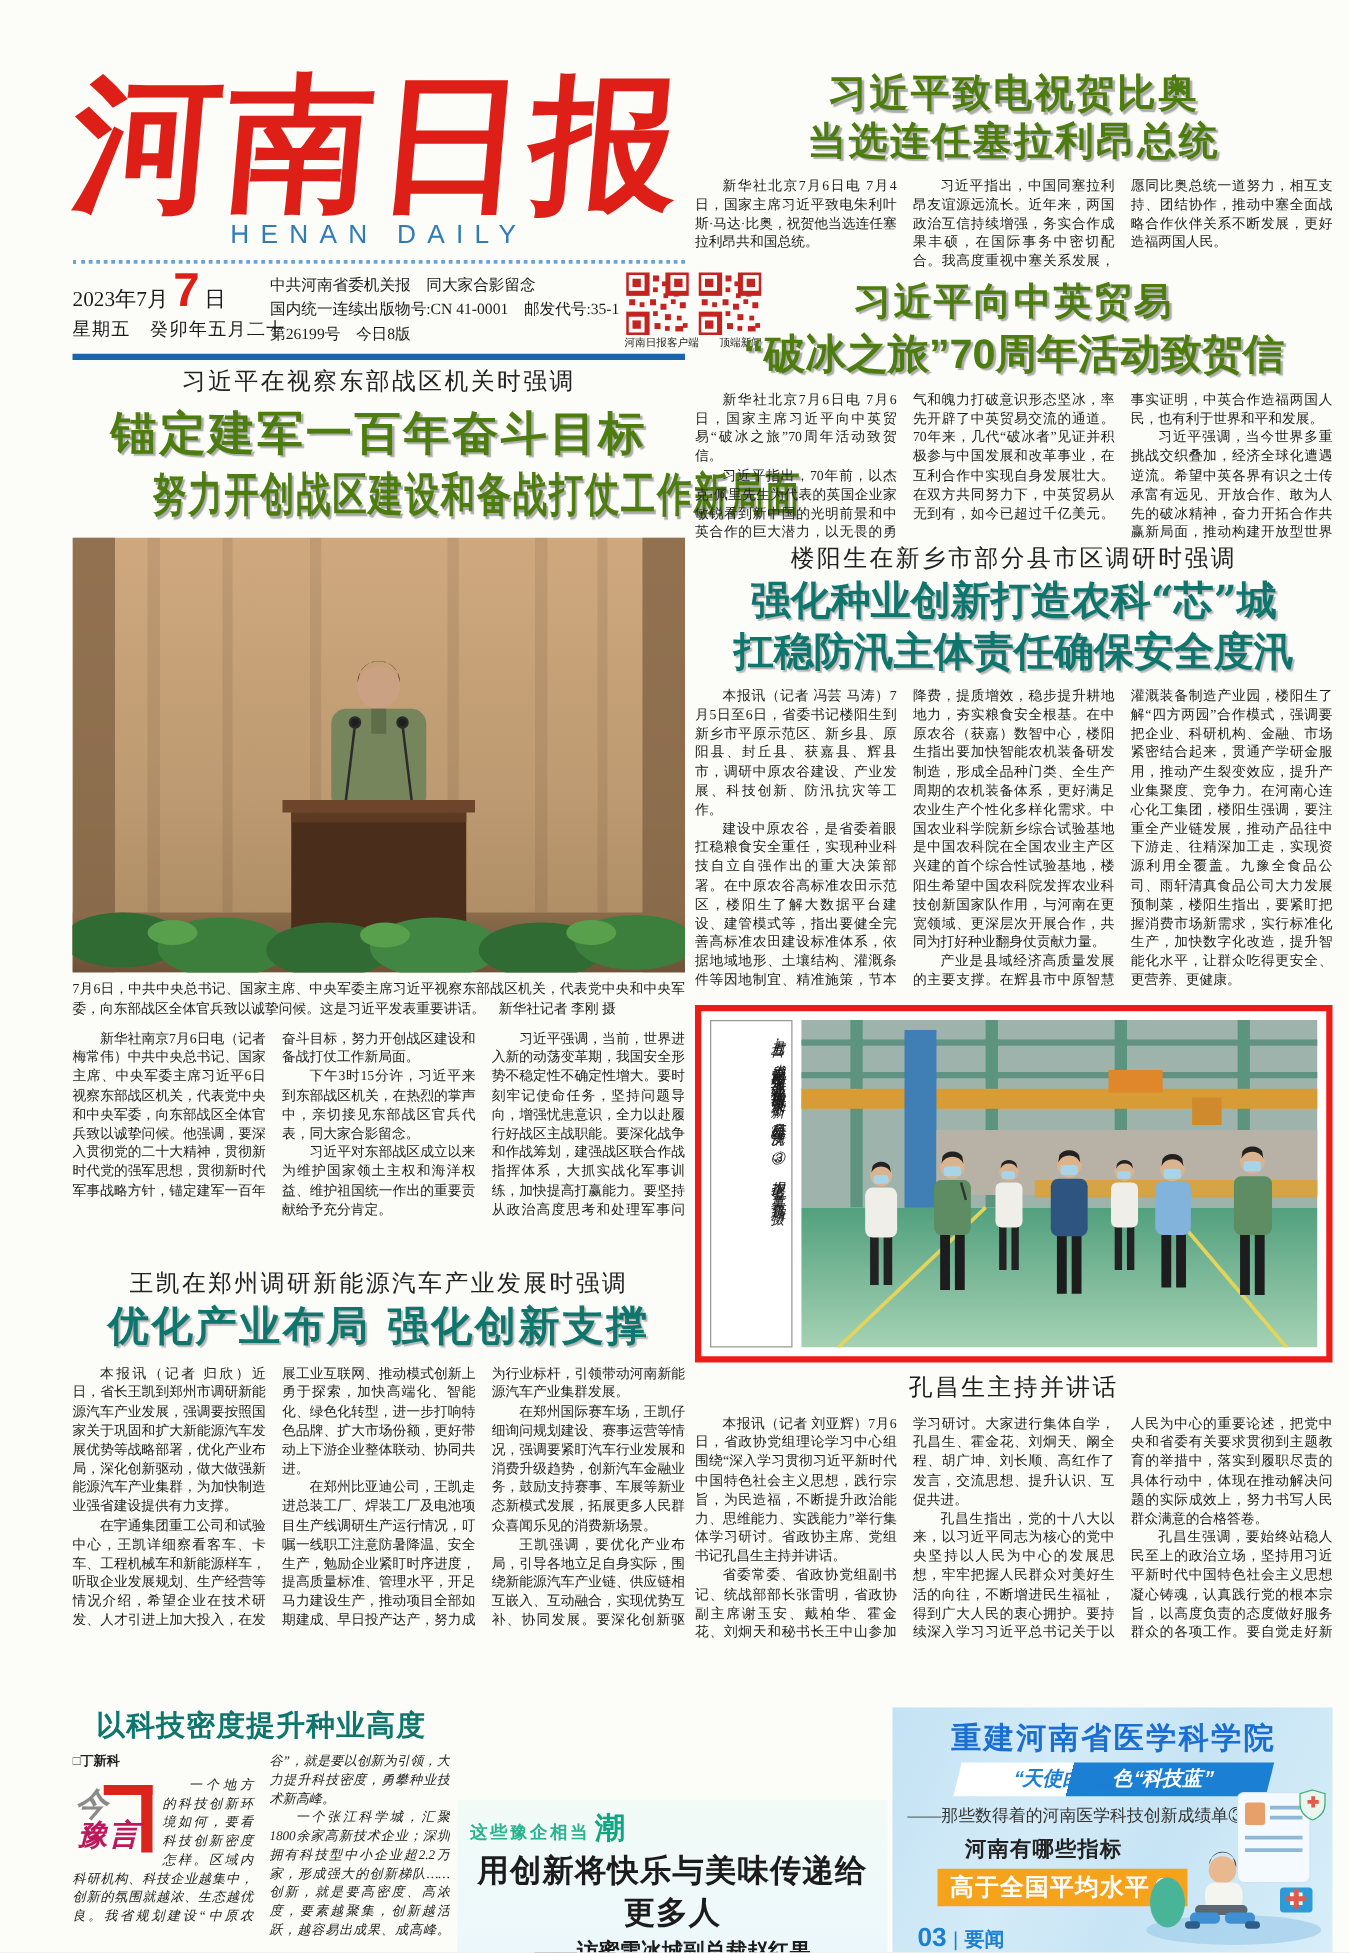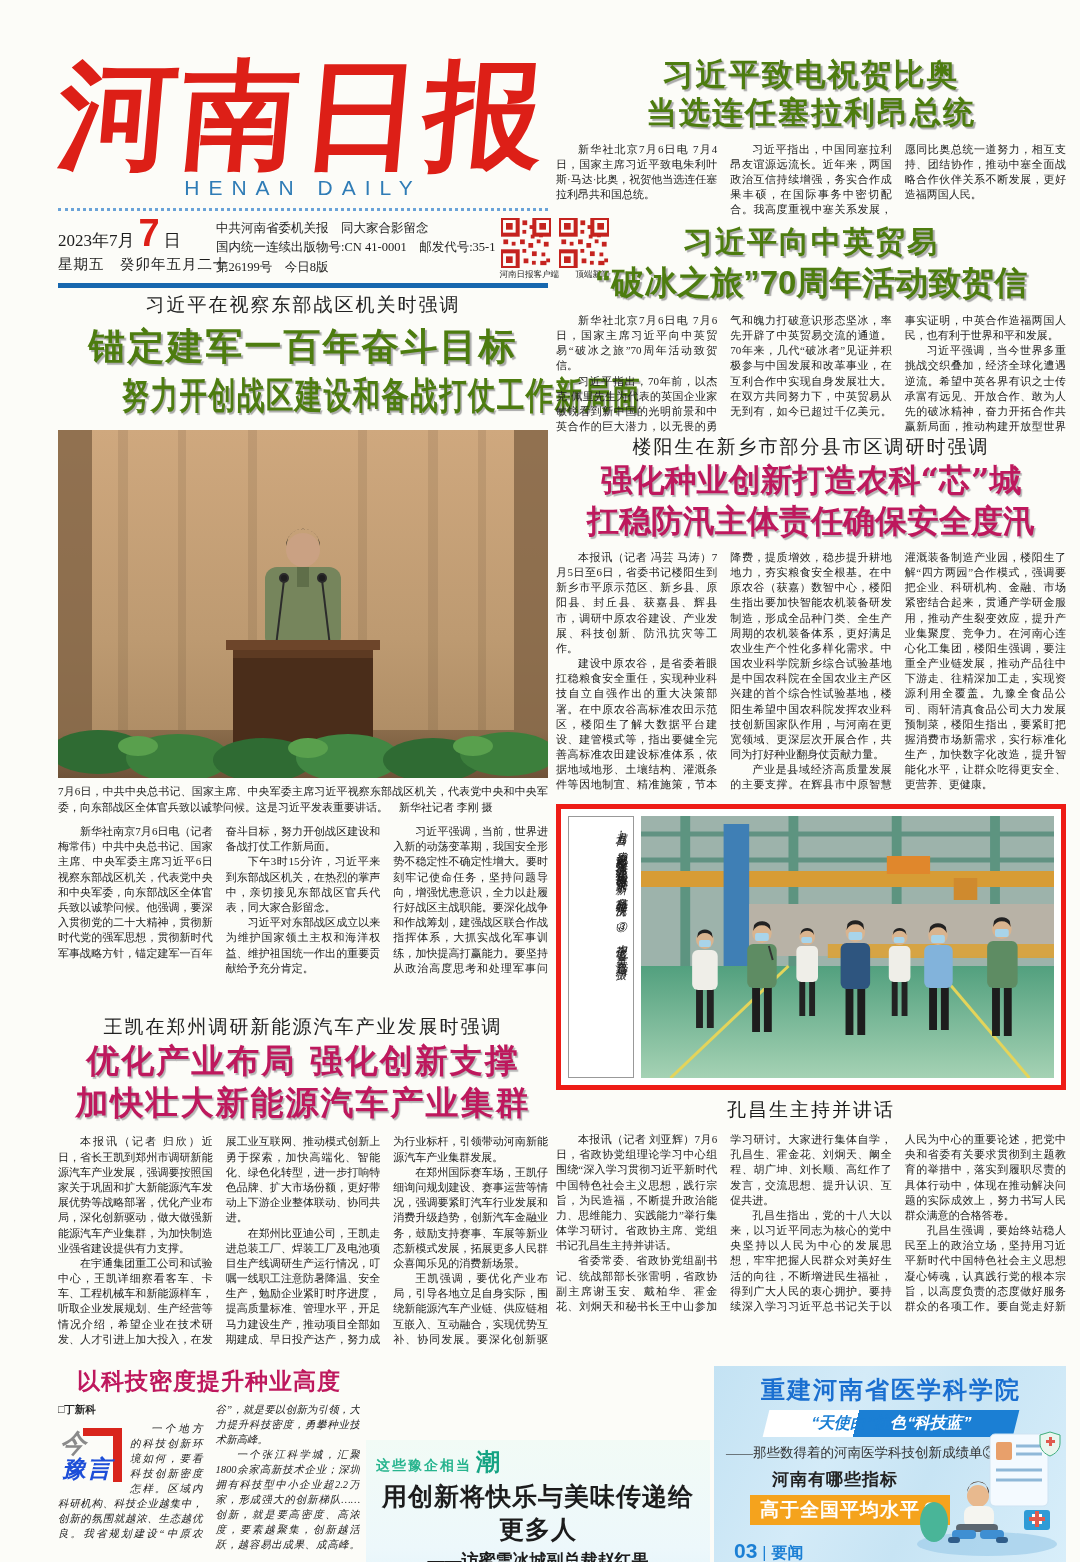--- a/index.html
+++ b/index.html
@@ -22,21 +22,21 @@
   .mh-qrs{display:flex;gap:6px;margin-left:4px;}
   .qr{width:52px;text-align:right;}
   .qr svg{width:50px;height:50px;display:block;margin:0 auto;}
   .qr-label{font-size:8.5px;white-space:nowrap;margin-top:1px;}
   .blue-rule{left:58px;top:283px;width:490px;height:5px;background:#1767ae;}
   
   .kicker{text-align:center;font-size:19px;letter-spacing:2px;color:#222;}
   .hl-sans{font-family:"Liberation Sans",sans-serif;font-weight:bold;text-align:center;
            letter-spacing:2px;color:#4d7c0f;text-shadow:2px 2px 1px #aaa;line-height:1.22;}
   .hl-serif{font-family:"DejaVu Serif",serif;font-weight:bold;text-align:center;
-            letter-spacing:1px;color:#be185d;text-shadow:1.5px 1.5px 1px #b5b5b5;line-height:1.28;}
+            letter-spacing:1px;color:#0f766e;text-shadow:1.5px 1.5px 1px #b5b5b5;line-height:1.28;}
   .squeeze{display:block;transform:scaleX(.74);transform-origin:50% 50%;white-space:nowrap;}
   .bodytext{text-align:justify;font-size:11px;line-height:1.38;overflow:hidden;color:#222;}
   .bodytext p{margin:0;text-indent:2em;}
   .cols3{column-count:3;column-gap:13px;}
   .cols2{column-count:2;column-gap:13px;}
   .kai{font-style:italic;}
   
   .lead{left:58px;top:292px;width:490px;}
   .lead .h1{font-size:37px;margin-top:6px;}
   .lead .h2{font-size:37px;margin-top:4px;}
@@ -50,21 +50,21 @@
   .wangkai-body{margin-top:10px;height:226px;}
   
   .seed{left:58px;top:1366px;width:302px;}
   .seed .h{font-size:23px;letter-spacing:1px;text-shadow:none;}
   .seed-body{margin-top:8px;height:150px;font-size:10.5px;line-height:1.42;}
   .seed-author{text-indent:0 !important;font-weight:bold;font-style:normal;margin-bottom:4px !important;}
   .jyy{float:left;width:64px;height:66px;position:relative;margin:4px 8px 2px 0;}
   .jyy .br{position:absolute;right:0;top:2px;width:30px;height:46px;
            border-top:8px solid #d9251c;border-right:9px solid #d9251c;}
   .jyy .c1{position:absolute;left:2px;top:0;font-size:26px;color:#8a8a8a;font-weight:bold;font-style:italic;}
-  .jyy .c2{position:absolute;left:4px;top:26px;font-size:24px;color:#1d4ed8;font-weight:bold;font-style:italic;letter-spacing:1px;}
+  .jyy .c2{position:absolute;left:4px;top:26px;font-size:24px;color:#be185d;font-weight:bold;font-style:italic;letter-spacing:1px;}
   
   .art-bio{left:556px;top:56px;width:510px;}
   .art-bio .h{font-size:31px;}
   .bio-body{margin-top:10px;height:88px;}
   .art-trade{left:556px;top:224px;width:510px;}
   .art-trade .h1{font-size:30px;}
   .art-trade .h2{font-size:33px;margin-top:2px;letter-spacing:0;}
   .trade-body{margin-top:10px;height:132px;}
   .art-lou{left:556px;top:434px;width:510px;}
   .art-lou .h{font-size:32px;letter-spacing:0;}
@@ -246,21 +246,20 @@
         <p>新华社南京7月6日电（记者 梅常伟）中共中央总书记、国家主席、中央军委主席习近平6日视察东部战区机关，代表党中央和中央军委，向东部战区全体官兵致以诚挚问候。他强调，要深入贯彻党的二十大精神，贯彻新时代党的强军思想，贯彻新时代军事战略方针，锚定建军一百年奋斗目标，努力开创战区建设和备战打仗工作新局面。</p>
         <p>下午3时15分许，习近平来到东部战区机关，在热烈的掌声中，亲切接见东部战区官兵代表，同大家合影留念。</p>
         <p>习近平对东部战区成立以来为维护国家领土主权和海洋权益、维护祖国统一作出的重要贡献给予充分肯定。</p>
         <p>习近平强调，当前，世界进入新的动荡变革期，我国安全形势不稳定性不确定性增大。要时刻牢记使命任务，坚持问题导向，增强忧患意识，全力以赴履行好战区主战职能。要深化战争和作战筹划，建强战区联合作战指挥体系，大抓实战化军事训练，加快提高打赢能力。要坚持从政治高度思考和处理军事问题，敢于斗争、善于斗争，坚决捍卫国家主权、安全、发展利益。要全面加强党的建设，抓好学习贯彻新时代中国特色社会主义思想主题教育和“学习强军思想、建功强军事业”教育实践活动，持之以恒正风肃纪反腐，扎实做好抓基层打基础工作，提高战区党委领导备战打仗能力，把党和人民赋予的各项任务完成好。</p>
       </div>
   </section>
 
   <section class="abs wangkai">
     <div class="kicker">王凯在郑州调研新能源汽车产业发展时强调</div>
     <div class="hl-serif h">优化产业布局 强化创新支撑</div>
-    <div class="hl-serif h">加快壮大新能源汽车产业集群</div>
     <div class="wangkai-body bodytext cols3">
         <p>本报讯（记者 归欣）近日，省长王凯到郑州市调研新能源汽车产业发展，强调要按照国家关于巩固和扩大新能源汽车发展优势等战略部署，优化产业布局，深化创新驱动，做大做强新能源汽车产业集群，为加快制造业强省建设提供有力支撑。</p>
         <p>在宇通集团重工公司和试验中心，王凯详细察看客车、卡车、工程机械车和新能源样车，听取企业发展规划、生产经营等情况介绍，希望企业在技术研发、人才引进上加大投入，在发展工业互联网、推动模式创新上勇于探索，加快高端化、智能化、绿色化转型，进一步打响特色品牌、扩大市场份额，更好带动上下游企业整体联动、协同共进。</p>
         <p>在郑州比亚迪公司，王凯走进总装工厂、焊装工厂及电池项目生产线调研生产运行情况，叮嘱一线职工注意防暑降温、安全生产，勉励企业紧盯时序进度，提高质量标准、管理水平，开足马力建设生产，推动项目全部如期建成、早日投产达产，努力成为行业标杆，引领带动河南新能源汽车产业集群发展。</p>
         <p>在郑州国际赛车场，王凯仔细询问规划建设、赛事运营等情况，强调要紧盯汽车行业发展和消费升级趋势，创新汽车金融业务，鼓励支持赛事、车展等新业态新模式发展，拓展更多人民群众喜闻乐见的消费新场景。</p>
         <p>王凯强调，要优化产业布局，引导各地立足自身实际，围绕新能源汽车产业链、供应链相互嵌入、互动融合，实现优势互补、协同发展。要深化创新驱动，强化科技创新，推进模式创新，加强人才引育，推动新能源汽车和智能网联汽车产业向服务业延伸，释放汽车后市场巨大潜力。要加强政策支持，加快建设充电基础设施，引导企业加大技改投入，加快公共领域车辆新能源替代。要着力塑造品牌，提升河南新能源汽车形象，深耕国内市场，开拓国际市场。要强化要素保障，持续优化营商环境，及时解决企业诉求，打造更具活力和竞争力的产业生态。</p>
       </div>
   </section>
 
   <section class="abs seed">

